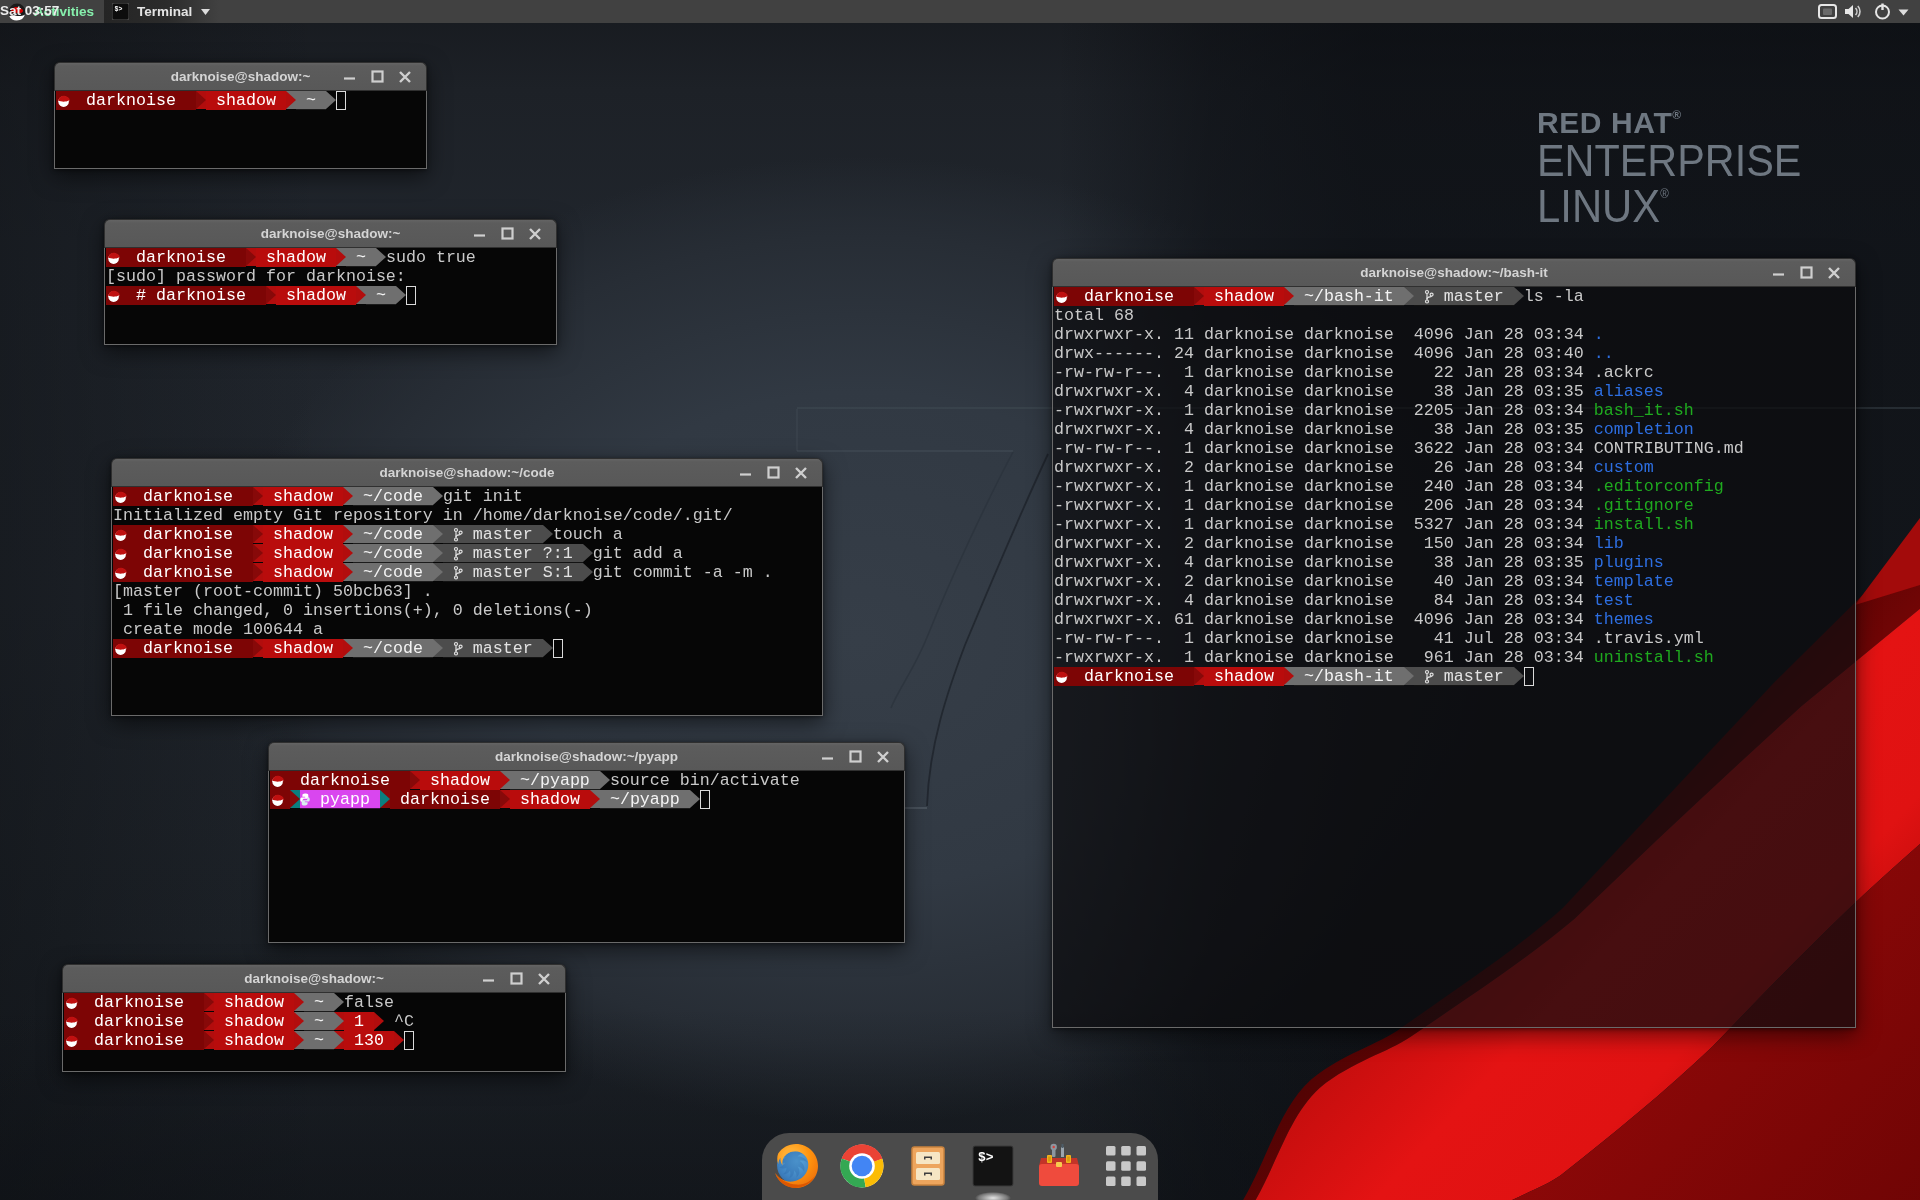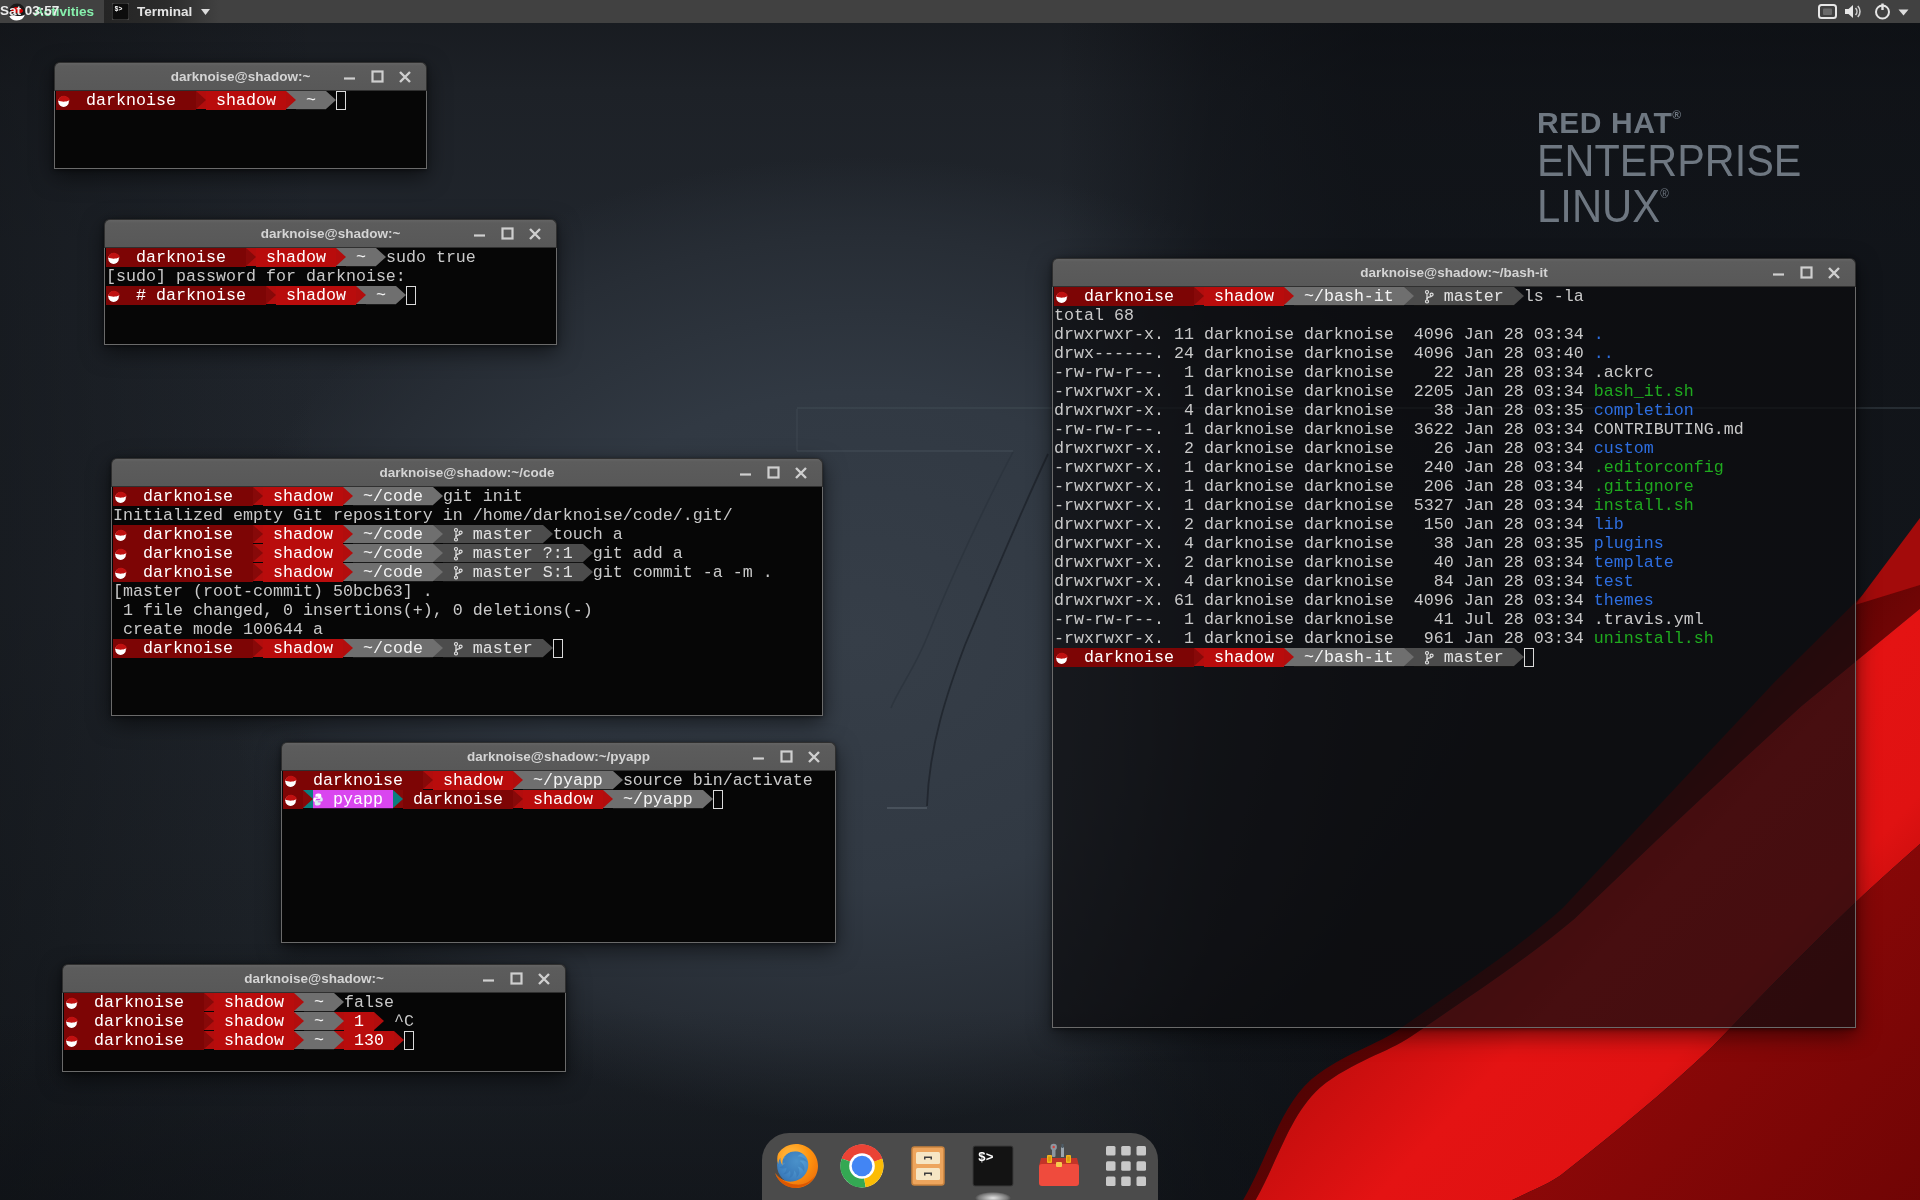--- a/index.html
+++ b/index.html
@@ -199,21 +199,21 @@
             <g stroke="#e2e2e2" stroke-width="1.2" fill="none">
               <circle cx="3" cy="5" r="1.5"></circle>
               <circle cx="3" cy="14.5" r="1.5"></circle>
               <circle cx="7.6" cy="7.6" r="1.5"></circle>
               <path d="M3 6.5 V13"></path>
               <path d="M3 12 C3 9.2 7.6 10.4 7.6 9.2"></path>
             </g>
           </svg>   master </span><span class="arr" style="border-left-color:#4c4c4c;"></span><span class="cur"></span></div>
     </div>
   </div>
-<div class="win" style="left:281px;top:742px;width:555px;height:201px">
+<div class="win" style="left:268px;top:742px;width:637px;height:201px">
     <div class="tb">darknoise@shadow:~/pyapp<svg class="bt" style="right:62px" width="28" height="27" viewBox="0 0 28 27">
         <path d="M8 15.5 h11" stroke="#cfcfcf" stroke-width="2.2"></path>
       </svg><svg class="bt" style="right:34px" width="28" height="27" viewBox="0 0 28 27">
         <rect x="8.5" y="8.5" width="10" height="10" fill="none" stroke="#cfcfcf" stroke-width="2.2"></rect>
       </svg><svg class="bt" style="right:7px" width="28" height="27" viewBox="0 0 28 27">
         <path d="M9 9 l10 10 M19 9 l-10 10" stroke="#cfcfcf" stroke-width="2.4"></path>
       </svg></div>
     <div class="ct">
       <div class="row"><span class="s1"><svg class="ic" width="20" height="19" viewBox="0 0 20 19">
             <circle cx="7.6" cy="10.6" r="5.3" fill="#fff"></circle>
@@ -275,20 +275,21 @@
               <circle cx="3" cy="14.5" r="1.5"></circle>
               <circle cx="7.6" cy="7.6" r="1.5"></circle>
               <path d="M3 6.5 V13"></path>
               <path d="M3 12 C3 9.2 7.6 10.4 7.6 9.2"></path>
             </g>
           </svg>   master </span><span class="arr" style="border-left-color:#4c4c4c;"></span><span>ls -la</span></div>
       <div class="row"><span>total 68</span></div>
       <div class="row"><span>drwxrwxr-x. 11 darknoise darknoise  4096 Jan 28 03:34 <span class="bl" style="display:inline">.</span></span></div>
       <div class="row"><span>drwx------. 24 darknoise darknoise  4096 Jan 28 03:40 <span class="bl" style="display:inline">..</span></span></div>
       <div class="row"><span>-rw-rw-r--.  1 darknoise darknoise    22 Jan 28 03:34 .ackrc</span></div>
+      <div class="row"><span>drwxrwxr-x.  4 darknoise darknoise    38 Jan 28 03:35 <span class="bl" style="display:inline">aliases</span></span></div>
       <div class="row"><span>-rwxrwxr-x.  1 darknoise darknoise  2205 Jan 28 03:34 <span class="gr" style="display:inline">bash_it.sh</span></span></div>
       <div class="row"><span>drwxrwxr-x.  4 darknoise darknoise    38 Jan 28 03:35 <span class="bl" style="display:inline">completion</span></span></div>
       <div class="row"><span>-rw-rw-r--.  1 darknoise darknoise  3622 Jan 28 03:34 CONTRIBUTING.md</span></div>
       <div class="row"><span>drwxrwxr-x.  2 darknoise darknoise    26 Jan 28 03:34 <span class="bl" style="display:inline">custom</span></span></div>
       <div class="row"><span>-rwxrwxr-x.  1 darknoise darknoise   240 Jan 28 03:34 <span class="gr" style="display:inline">.editorconfig</span></span></div>
       <div class="row"><span>-rwxrwxr-x.  1 darknoise darknoise   206 Jan 28 03:34 <span class="gr" style="display:inline">.gitignore</span></span></div>
       <div class="row"><span>-rwxrwxr-x.  1 darknoise darknoise  5327 Jan 28 03:34 <span class="gr" style="display:inline">install.sh</span></span></div>
       <div class="row"><span>drwxrwxr-x.  2 darknoise darknoise   150 Jan 28 03:34 <span class="bl" style="display:inline">lib</span></span></div>
       <div class="row"><span>drwxrwxr-x.  4 darknoise darknoise    38 Jan 28 03:35 <span class="bl" style="display:inline">plugins</span></span></div>
       <div class="row"><span>drwxrwxr-x.  2 darknoise darknoise    40 Jan 28 03:34 <span class="bl" style="display:inline">template</span></span></div>

